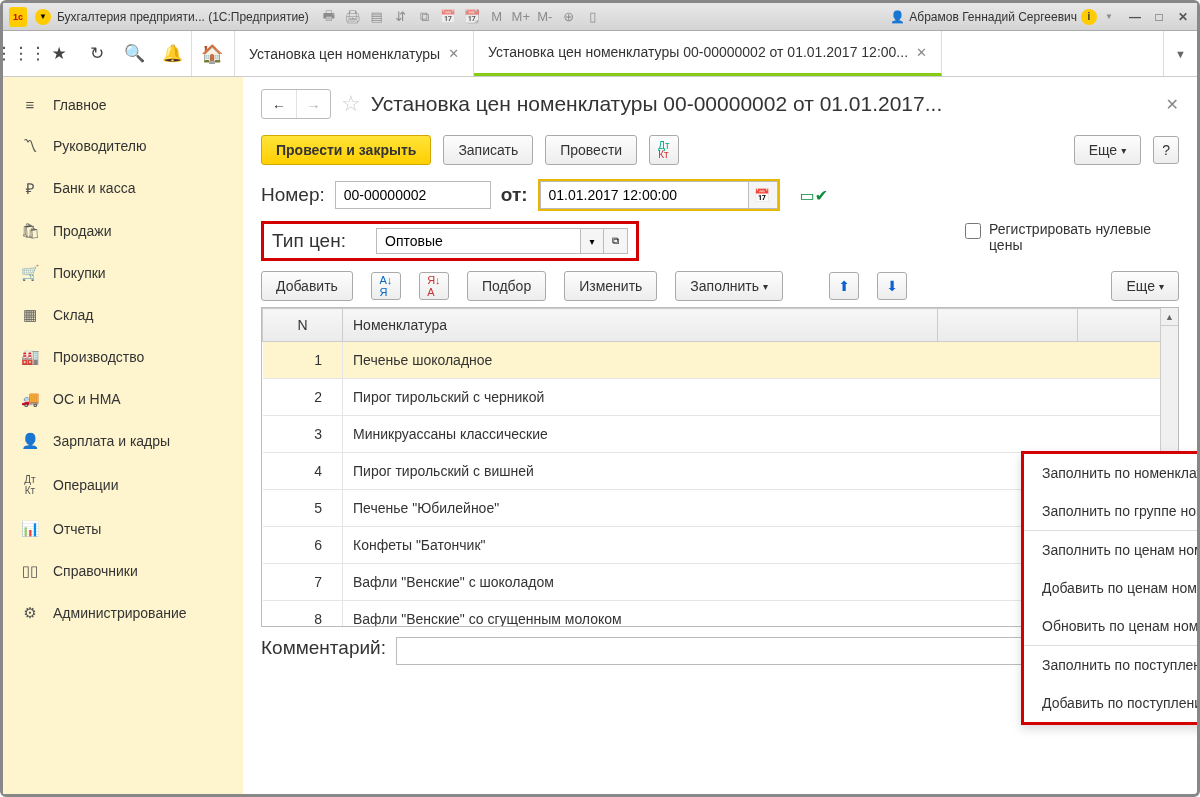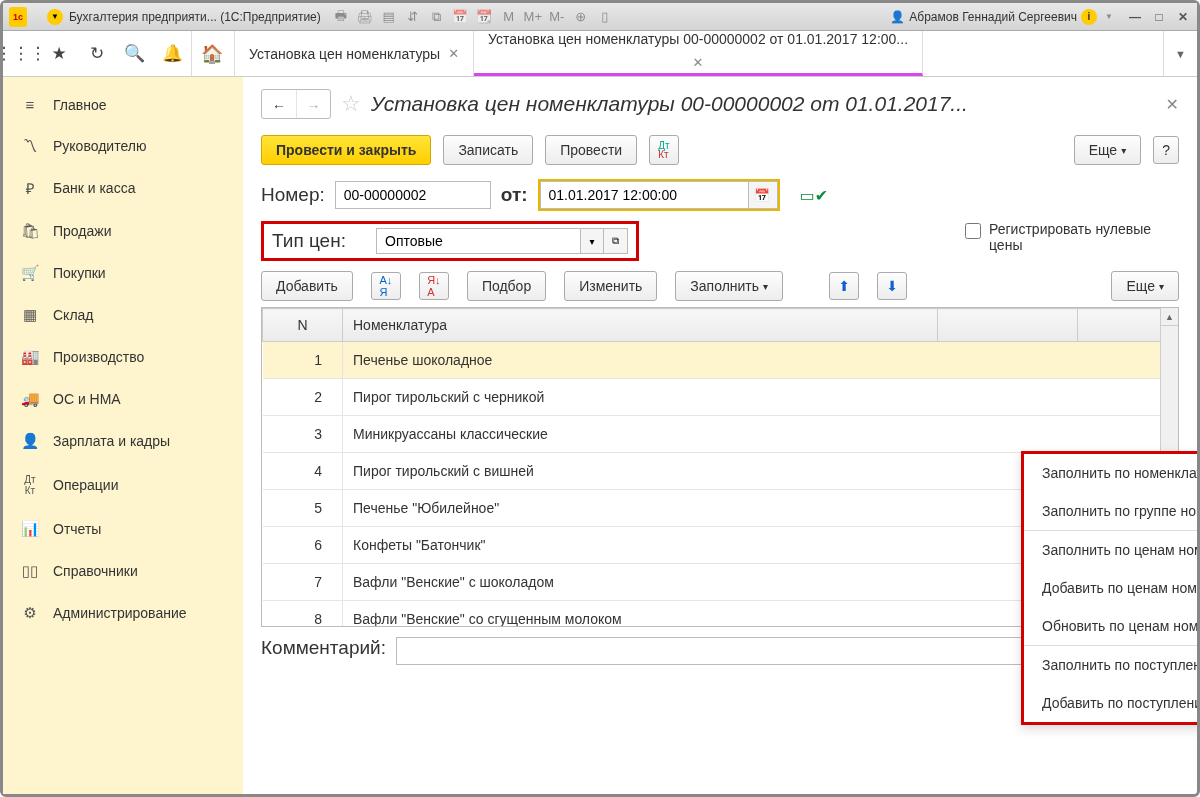--- a/index.html
+++ b/index.html
@@ -1,56 +1,56 @@
 <!DOCTYPE html>
 <html><head>
 <meta charset="utf-8">
 <style>
 * { box-sizing: border-box; margin: 0; padding: 0; }
 body { font-family: Arial, sans-serif; font-size: 13px; background: #fff; overflow: hidden; }
 .window { width: 1200px; height: 797px; border: 3px solid #888; border-radius: 6px; background: #fff; position: relative; }
 
 
 .titlebar { height: 28px; background: linear-gradient(#e8e8e8,#d4d4d4); display: flex; align-items: center; padding: 0 6px; border-bottom: 1px solid #aaa; font-size: 12px; }
-.titlebar .logo { width: 18px; height: 20px; background: #ffcc00; border-radius: 3px; margin-right: 20px; display: flex; align-items: center; justify-content: center; color: #c00; font-weight: bold; font-size: 9px; }
+.titlebar .logo { width: 18px; height: 20px; background: #ffcc00; border-radius: 3px; margin-right: 8px; display: flex; align-items: center; justify-content: center; color: #c00; font-weight: bold; font-size: 9px; }
 .titlebar .dropdown-arrow { width: 16px; height: 16px; background: #ffcc00; border-radius: 50%; margin-right: 6px; display: flex; align-items: center; justify-content: center; font-size: 8px; }
 .titlebar .title { flex: 0 0 auto; color: #333; }
 .titlebar .tb-icons { display: flex; gap: 8px; margin-left: 12px; align-items: center; }
 .titlebar .tb-icon { width: 16px; height: 16px; opacity: 0.6; display: flex; align-items: center; justify-content: center; font-size: 13px; color: #555; }
 .titlebar .spacer { flex: 1; }
 .titlebar .user { display: flex; align-items: center; gap: 4px; color: #333; }
 .titlebar .winbtns { display: flex; gap: 8px; margin-left: 10px; }
 .titlebar .winbtn { width: 16px; height: 14px; display: flex; align-items: center; justify-content: center; color: #555; font-size: 12px; font-weight: bold; }
 .titlebar .info-icon { width: 16px; height: 16px; background: #ffcc00; border-radius: 50%; display: flex; align-items: center; justify-content: center; font-size: 10px; font-weight: bold; color: #333; margin: 0 4px; }
 
 
 .toolbar-row { height: 46px; border-bottom: 1px solid #ccc; display: flex; align-items: stretch; }
 .tool-icons { display: flex; align-items: center; padding: 0 8px; gap: 18px; }
 .tool-icon { width: 20px; height: 20px; display: flex; align-items: center; justify-content: center; font-size: 17px; color: #444; }
 .home-btn { width: 44px; display: flex; align-items: center; justify-content: center; border-left: 1px solid #ddd; border-right: 1px solid #ddd; font-size: 18px; }
 .tabs { display: flex; flex: 1; align-items: stretch; }
 .tab { padding: 0 14px; display: flex; align-items: center; gap: 8px; border-right: 1px solid #ddd; position: relative; font-size: 14px; color: #333; }
-.tab.active { border-bottom: 3px solid #d946ef; flex-direction: column; }
+.tab.active { border-bottom: 3px solid #84cc16; }
 .tab .close { color: #888; font-size: 13px; }
 .tab-menu { width: 34px; display: flex; align-items: center; justify-content: center; border-left: 1px solid #ddd; font-size: 11px; color: #666; }
 
 
 .main { display: flex; height: calc(100% - 28px - 46px); }
 .sidebar { width: 240px; background: #fef5ce; padding: 10px 0; display: flex; flex-direction: column; gap: 6px; }
 .side-item { display: flex; align-items: center; gap: 14px; padding: 9px 18px; color: #333; font-size: 14px; cursor: pointer; }
 .side-icon { width: 18px; text-align: center; font-size: 15px; color: #555; }
 .content { flex: 1; padding: 12px 18px 6px 18px; position: relative; overflow: hidden; }
 
 
 .doc-head { display: flex; align-items: center; gap: 10px; margin-bottom: 16px; }
 .nav-btns { display: flex; border: 1px solid #bbb; border-radius: 3px; }
 .nav-btn { width: 34px; height: 28px; display: flex; align-items: center; justify-content: center; font-size: 14px; color: #333; }
 .nav-btn + .nav-btn { border-left: 1px solid #bbb; }
 .star { font-size: 22px; color: #ccc; }
-.doc-title { font-size: 21px; font-weight: normal; color: #333; flex: 1; white-space: nowrap; overflow: hidden; text-overflow: ellipsis; font-style: italic; }
+.doc-title { font-size: 21px; font-weight: normal; color: #333; flex: 1; white-space: nowrap; overflow: hidden; text-overflow: ellipsis; }
 .doc-close { font-size: 16px; color: #888; }
 
 
 .actions { display: flex; align-items: center; gap: 12px; margin-bottom: 14px; }
 .btn { border: 1px solid #aaa; background: linear-gradient(#fdfdfd,#ededed); padding: 6px 14px; border-radius: 3px; font-size: 14px; color: #333; cursor: pointer; display: flex; align-items: center; gap: 4px; }
 .btn-primary { background: linear-gradient(#ffe438,#ffcf00); border-color: #d4a600; font-weight: bold; }
 .btn-small { padding: 5px 8px; }
 .dt-kt { font-size: 10px; line-height: 9px; }
 .dt-kt .dt { color: #0a8; } .dt-kt .kt { color: #c33; }
 .actions .spacer { flex: 1; }

